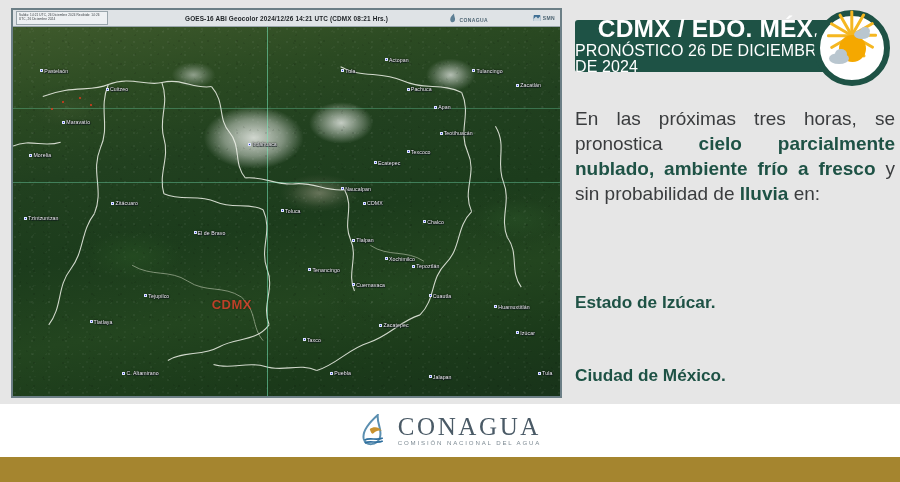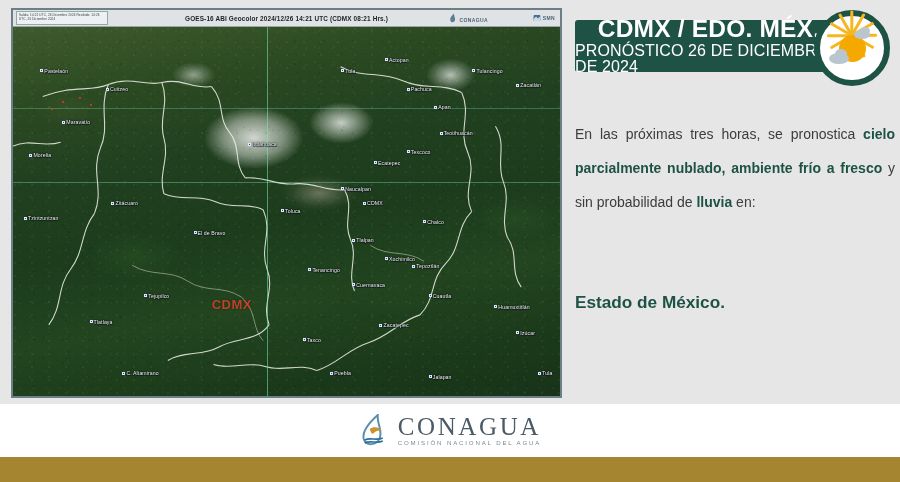--- a/index.html
+++ b/index.html
@@ -120,22 +120,22 @@
     margin:-13.5px 0 0 -13.5px; border-radius:50%; background:#f5a800;
   }
   .badge-cloud { position:absolute; border-radius:50%; background:#b9c6cf; }
 
   #time-range {
     position:absolute; left:5px; top:78px;
     font-size:17.5px; font-weight:bold; color:#17181a; letter-spacing:-.1px;
   }
 
   #forecast-text {
-    position:absolute; left:5px; top:117px; width:320px;
-    font-size:14px; line-height:34px; color:#3a3c3e;
+    position:absolute; left:5px; top:106px; width:320px;
+    font-size:19px; line-height:25px; color:#3a3c3e;
     text-align:justify; text-justify:inter-word;
   }
   #forecast-text b { color:#1e5245; font-weight:bold; }
 
   .region {
     position:absolute; left:5px;
     font-size:17.2px; font-weight:bold; color:#1e5245;
   }
   #region-0 { top:292px; }
   #region-1 { top:365px; }
@@ -408,21 +408,22 @@
         <div class="badge-cloud" style="left:30px;top:10px;width:16px;height:9px;"></div>
         <div class="badge-cloud" style="left:36px;top:7px;width:10px;height:8px;"></div>
         <div class="badge-cloud" style="left:5px;top:33px;width:20px;height:11px;"></div>
         <div class="badge-cloud" style="left:11px;top:29px;width:12px;height:10px;"></div>
       </div>
     </div>
 
 
     <div id="forecast-text"><span>En las próximas tres horas, se pronostica </span><b>cielo parcialmente nublado, ambiente frío a fresco</b><span> y sin probabilidad de </span><b>lluvia</b><span> en:</span></div>
 
-    <div class="region" id="region-0">Estado de México.</div>
+    <div class="region" id="region-0">Estado de Izúcar.</div>
+    <div class="region" id="region-1">Ciudad de México.</div>
   </div>
 
   <div id="footer">
     <div id="footer-logo">
       <svg id="footer-mark" viewBox="0 0 30 34">
         <path d="M19 1 C10 9 3 17 5 25 C7 32 18 32 21 24 C24 16 18 10 19 1 Z" fill="none" stroke="#5b8fb0" stroke-width="2"></path>
         <path d="M11 15 C15 12 21 13 23 17 C20 16 17 17 15 19 C13 21 12 18 11 15 Z" fill="#c8922e"></path>
         <path d="M6 26 C11 23 18 27 24 24" fill="none" stroke="#2f6f9e" stroke-width="1.6"></path>
         <path d="M6 29 C11 26 18 30 24 27" fill="none" stroke="#2f6f9e" stroke-width="1.6"></path>
       </svg>

